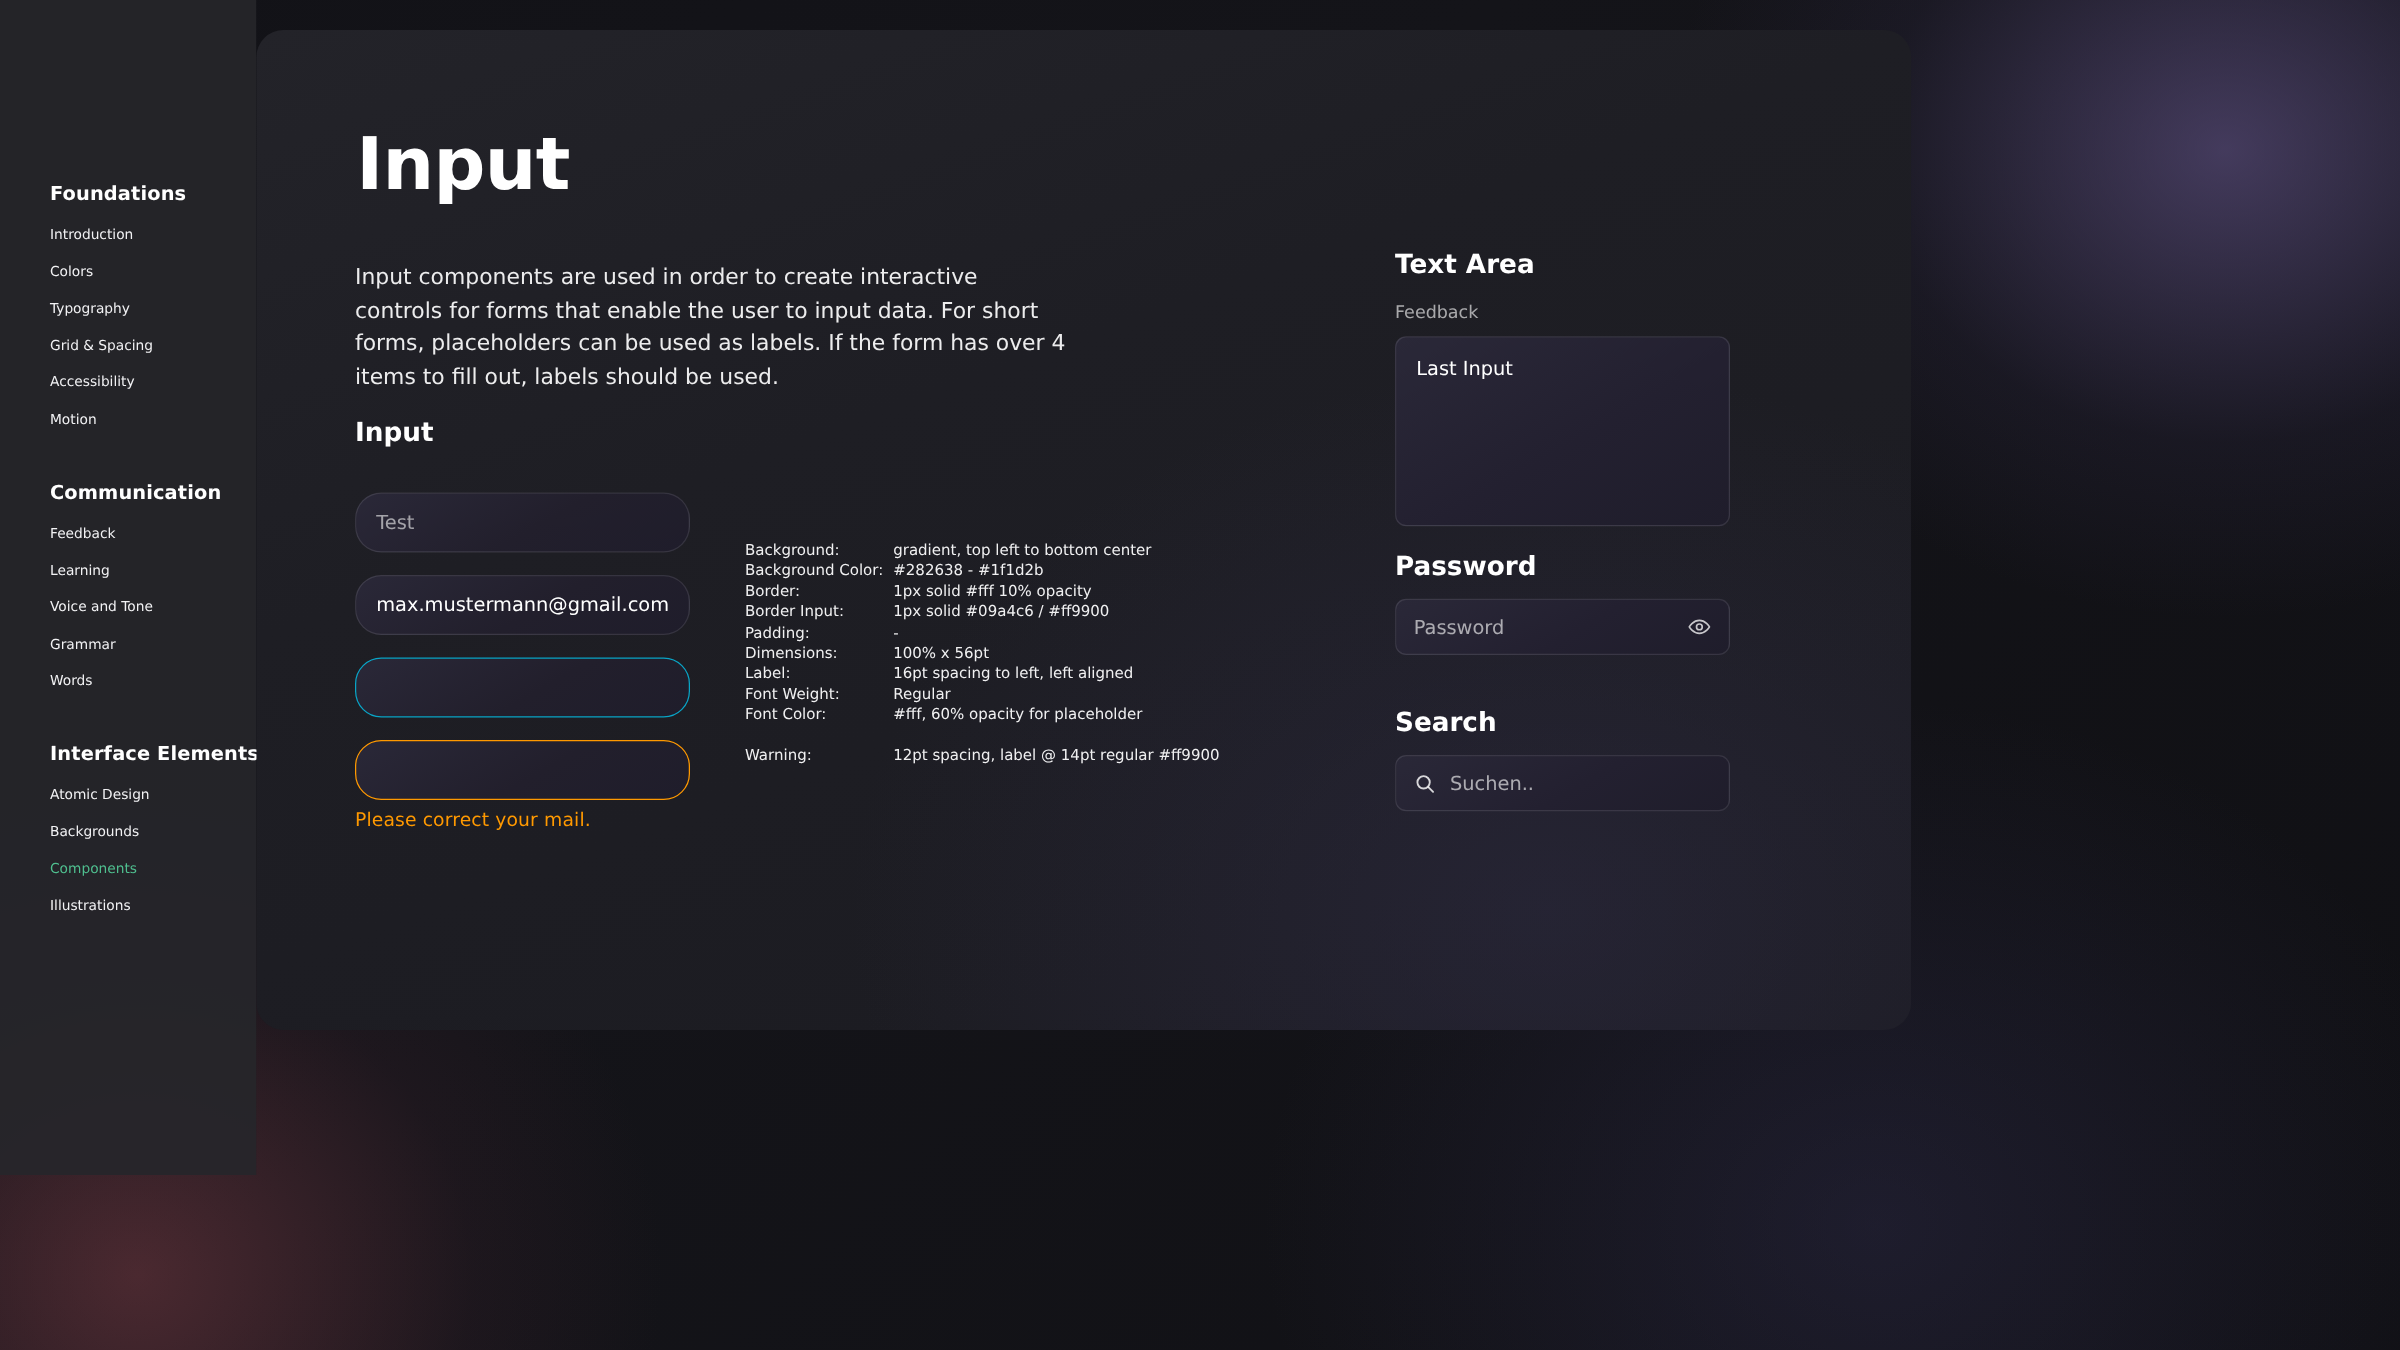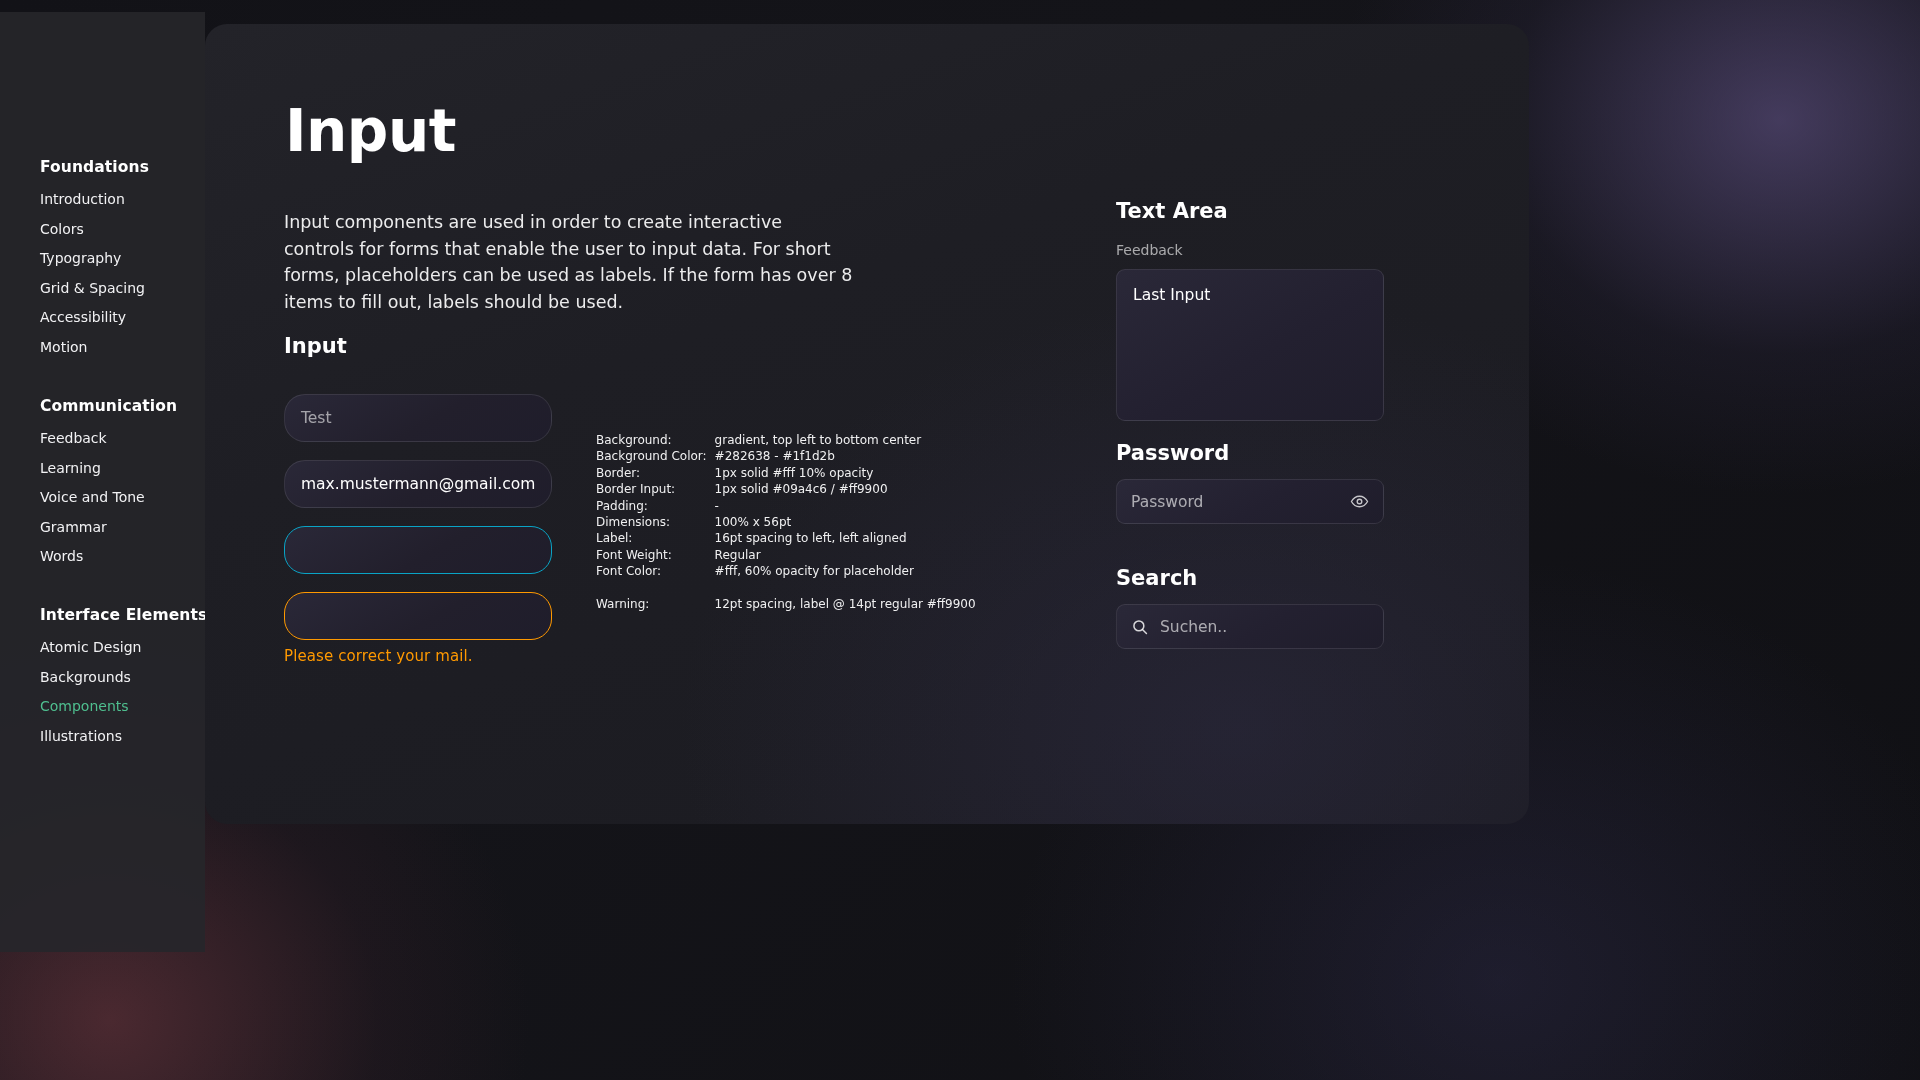--- a/index.html
+++ b/index.html
@@ -13,33 +13,33 @@
     position:relative;
     background:
       radial-gradient(620px 520px at 1780px 120px, rgba(108,92,150,0.55) 0%, rgba(60,52,90,0.18) 45%, rgba(0,0,0,0) 72%),
       radial-gradient(560px 520px at 110px 1020px, rgba(150,70,80,0.42) 0%, rgba(80,40,55,0.16) 48%, rgba(0,0,0,0) 75%),
       radial-gradient(700px 600px at 1500px 980px, rgba(60,56,100,0.30) 0%, rgba(0,0,0,0) 70%),
       linear-gradient(135deg, #121217 0%, #141419 40%, #101014 100%);
   }
 
   
   #sidebar {
-    position:absolute; left:0; top:12px;
+    position:absolute; left:0; top:0;
     width:205px; height:940px;
     background:rgba(38,38,42,0.92);
     padding-left:20px;
     color:#fff;
   }
   .nav-group { position:absolute; left:40px; }
   .nav-title {
     font-size:15.5px; font-weight:bold; color:#ffffff;
     letter-spacing:0.1px; margin-bottom:9px; white-space:nowrap;
   }
   .nav-item {
-    font-size:14px; font-weight:normal; color:#f2f2f4;
+    font-size:11px; font-weight:normal; color:#f2f2f4;
     line-height:29.5px; white-space:nowrap; cursor:pointer;
   }
   .nav-item.active { color:#4fbf8f; }
 
   
   #panel {
     position:absolute; left:205px; top:24px;
     width:1324px; height:800px;
     border-radius:22px;
     background:
@@ -163,21 +163,21 @@
     <div class="nav-item active">Components</div>
     <div class="nav-item">Illustrations</div>
   </div>
 
 </nav>
 
 <main id="panel">
 
   <h1 id="page-title">Input</h1>
 
-  <p id="page-desc">Input components are used in order to create interactive controls for forms that enable the user to input data. For short forms, placeholders can be used as labels. If the form has over 8 items to fill out, labels should be used.</p>
+  <p id="page-desc">Input components are used in order to create interactive controls for forms that enable the user to input data. For short forms, placeholders can be used as labels. If the form has over 4 items to fill out, labels should be used.</p>
 
   <h2 id="section-input-title">Input</h2>
 
   <div id="inputs-col">
     <div class="field placeholder">Test</div>
     <div class="field filled">max.mustermann@gmail.com</div>
     <div class="field focused"></div>
     <div class="field error"></div>
     <div id="error-msg">Please correct your mail.</div>
   </div>

